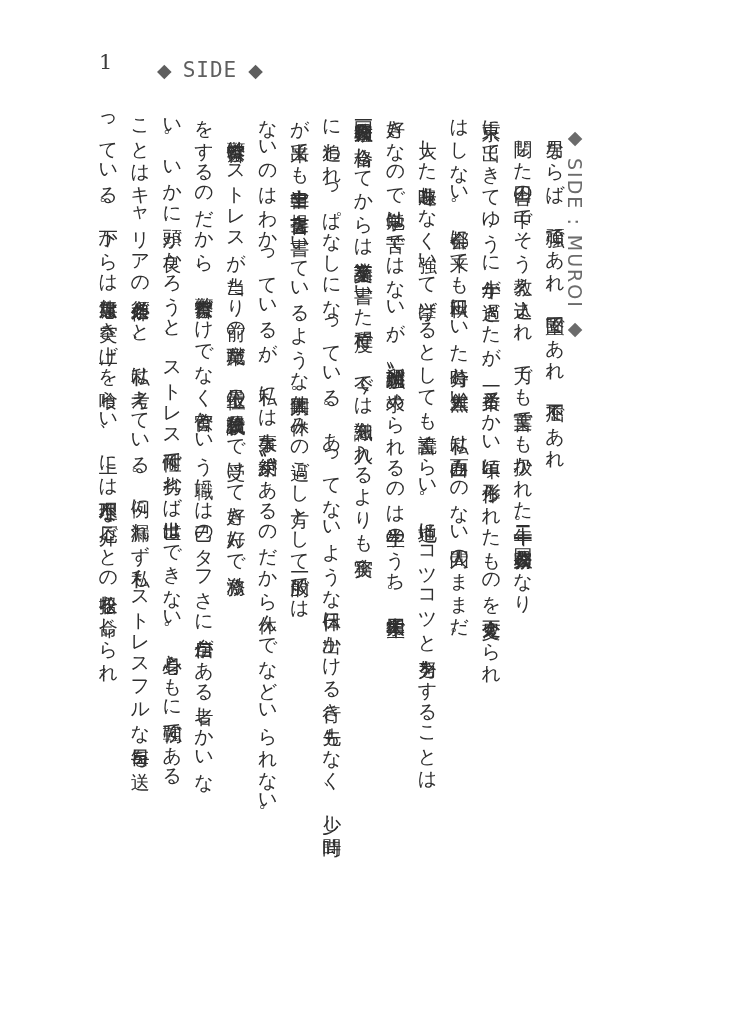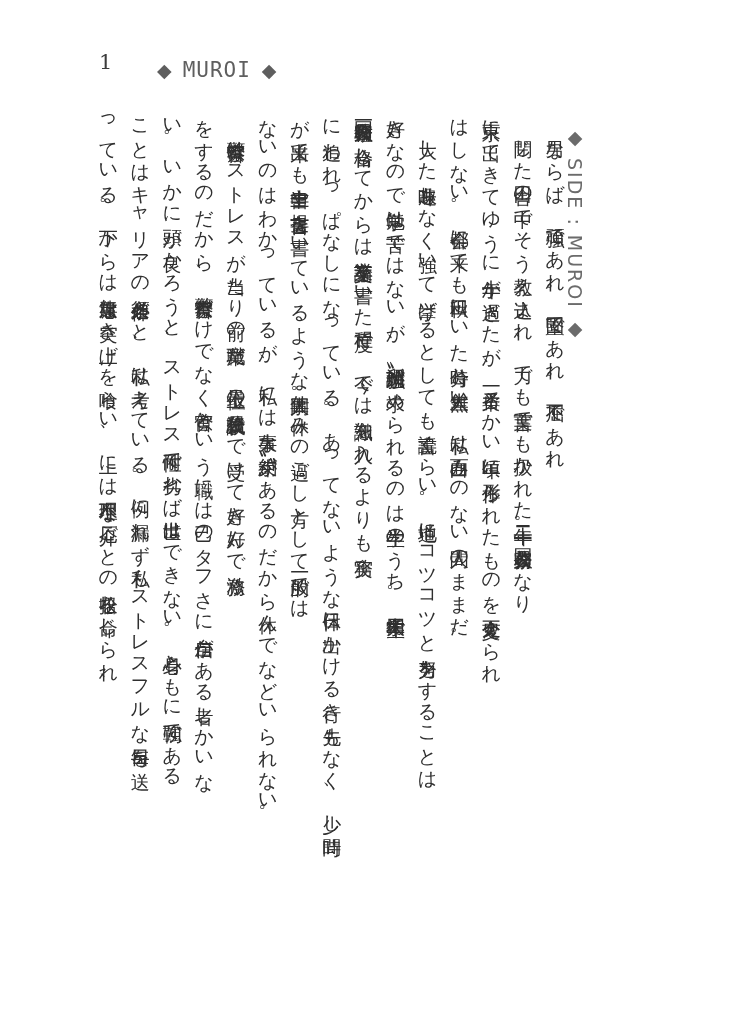--- a/index.html
+++ b/index.html
@@ -78,21 +78,21 @@
 </style>
 </head>
 <body>
 
 <div class="page">
 
   <div class="page-number">1</div>
 
   <div class="header">
     <span class="diamond">◆</span>
-    <span class="header-title">MUROI</span>
+    <span class="header-title">SIDE</span>
     <span class="diamond">◆</span>
   </div>
 
   <div class="side-title">◆ SIDE : MUROI ◆</div>
 
   <div class="body-text">
       <div class="tcol indent">男ならば、頑強であれ。堅固であれ。不屈であれ。</div>
       <div class="tcol indent">閉じた田舎の中でそう教え込まれ、力でも言葉でも扱かれた二十二年。国家公務員となり</div>
       <div class="tcol">東京に出てきてゆうに十年が過ぎたが、一番柔らかい年頃に形作られたものを今更変えられ</div>
       <div class="tcol">はしない。都会に来ても秋田にいた時分と大差無い、私は面白みのない人間のままだ。</div>

